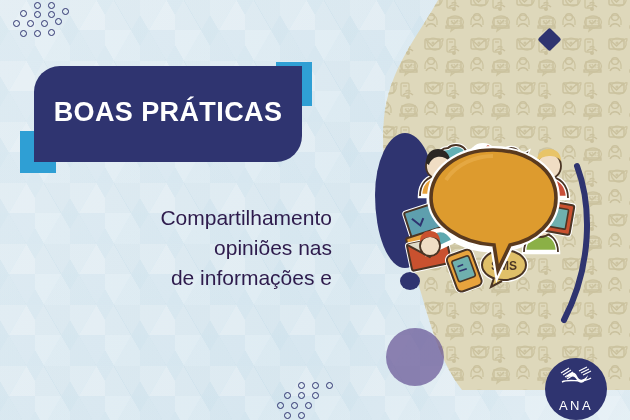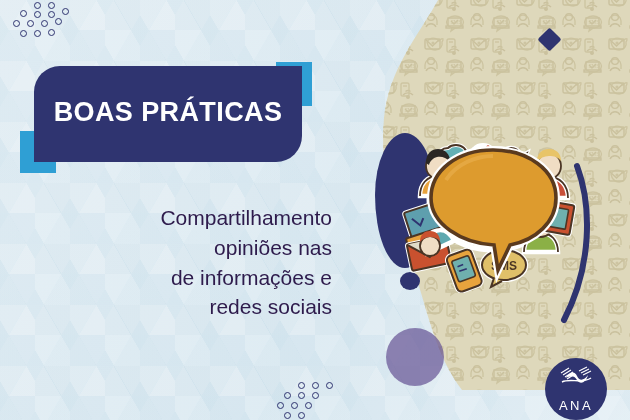--- a/index.html
+++ b/index.html
@@ -256,21 +256,20 @@
   <div class="title-cyan-tr"></div>
   <div class="title-cyan-bl"></div>
   <div class="title-box">
     <div class="title-line1">BOAS PRÁTICAS</div>
   </div>
 
   <div class="subtitle">
     <div>Compartilhamento</div>
     <div>opiniões nas</div>
     <div>de informações e</div>
-    <div>redes sociais</div>
   </div>
 
   <div class="illus">
     <svg width="190" height="175" viewBox="0 0 190 175">
       <g stroke="#ffffff" stroke-width="5" fill="none" stroke-linejoin="round">
 
         <ellipse cx="95" cy="82" rx="64" ry="50"></ellipse>
       </g>
 
       <g>

